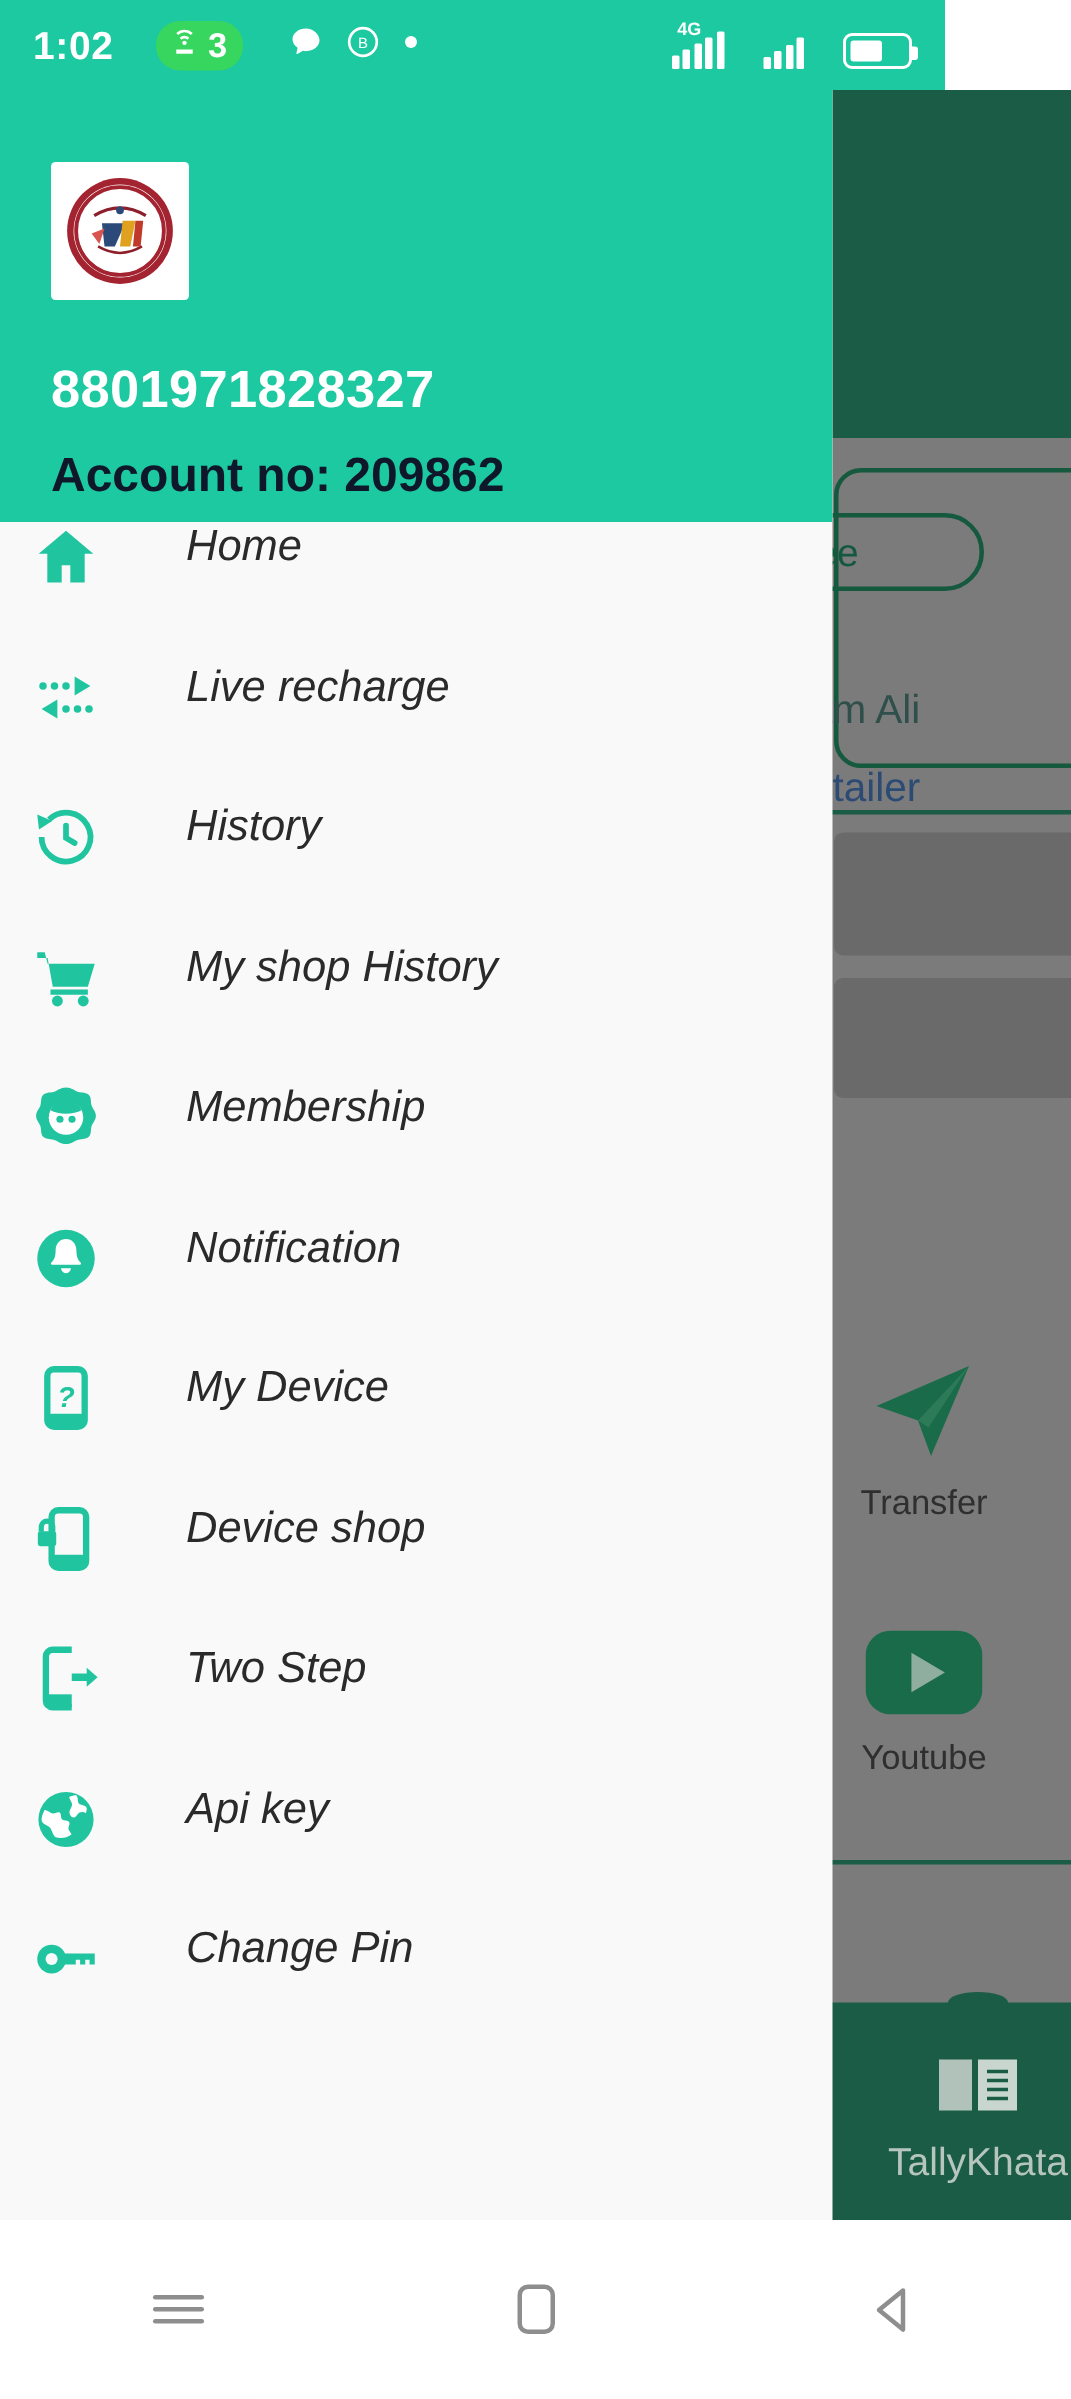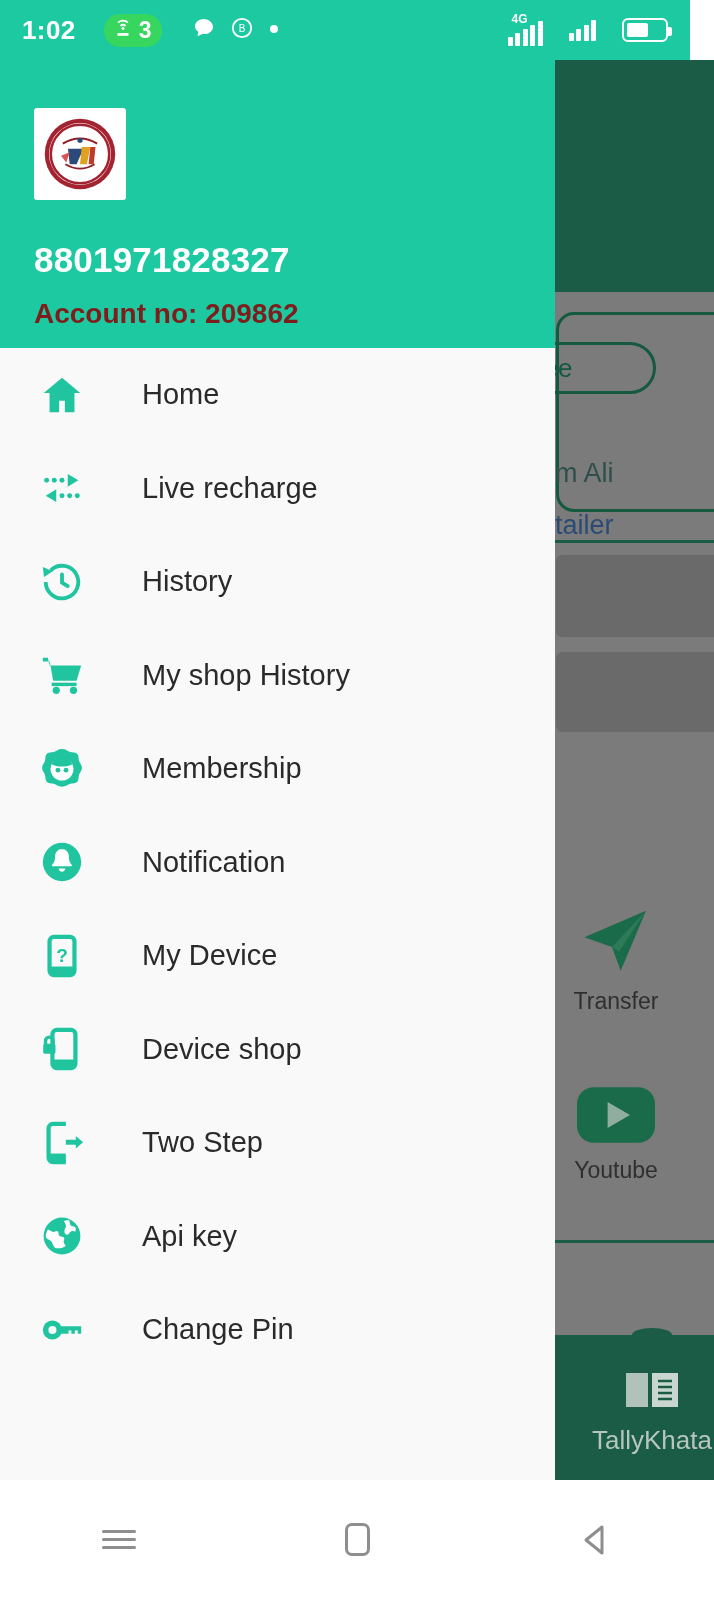--- a/index.html
+++ b/index.html
@@ -40,32 +40,32 @@
   }
   #bg-bottombar .notch{
     position:absolute; left:50%; top:-7px; transform:translateX(-50%);
     width:40px; height:14px; background:#1a5c45; border-radius:50%;
   }
   #bg-bottombar .tk{ text-align:center; padding-top:30px; color:#b9c9c2; }
   #bg-bottombar .tk .lbl{ display:block; font-size:26px; margin-top:8px; color:#b6c6bf; }
 
   
   #statusbar{
-    position:absolute; left:0; top:0; width:690px; height:60px;
+    position:absolute; left:0; top:0; width:630px; height:60px;
     background:#1dc9a0; display:flex; align-items:center;
     padding:0 22px; color:#fff;
   }
   #sb-time{ font-size:26px; font-weight:700; letter-spacing:.4px; }
   #sb-left{ display:flex; align-items:center; gap:14px; }
   #hotspot-pill{
     display:flex; align-items:center; gap:5px;
     background:#36d65f; border-radius:16px; padding:3px 11px 3px 8px; margin-left:14px;
   }
   #hotspot-pill .cnt{ font-size:23px; font-weight:700; color:#fff; }
-  #sb-right{ margin-left:auto; display:flex; align-items:center; gap:26px; }
+  #sb-right{ margin-left:auto; display:flex; align-items:flex-end; gap:26px; }
   .net4g{ position:relative; display:flex; align-items:flex-end; }
   .net4g .tag{ position:absolute; left:4px; top:-3px; font-size:12px; font-weight:700; }
   .bars{ display:flex; align-items:flex-end; gap:2.5px; }
   .bars i{ display:block; width:5px; background:#fff; border-radius:1px; }
   .battery{
     width:46px; height:24px; border:2.5px solid #fff; border-radius:6px;
     position:relative; display:flex; align-items:center; padding:3px;
   }
   .battery::after{ content:""; position:absolute; right:-6px; top:7px; width:4px; height:9px; background:#fff; border-radius:0 2px 2px 0; }
   .battery .fill{ height:100%; background:#fff; border-radius:2px; width:58%; }
@@ -79,25 +79,25 @@
     position:absolute; left:0; top:0; width:555px; height:288px;
     background:#1dc9a0; padding:48px 0 0 34px;
   }
   #avatar{
     width:92px; height:92px; background:#ffffff; border-radius:3px;
     display:flex; align-items:center; justify-content:center; overflow:hidden;
   }
   #phone-number{
     margin-top:40px; font-size:35px; font-weight:700; color:#fff; letter-spacing:.2px;
   }
-  #account-no{ margin-top:18px; font-size:28px; font-weight:700; color:#7f1d1d; }
+  #account-no{ margin-top:18px; font-size:32px; font-weight:700; color:#0f172a; }
 
   #menu-list{ position:absolute; left:0; top:288px; width:555px; }
   .menu-item{
-    height:93.5px; display:flex; align-items:center; padding-left:30px;
+    height:93.5px; display:flex; align-items:flex-start; padding-left:12px;font-style:italic;
   }
   .menu-icon{ width:64px; display:flex; align-items:center; justify-content:center; }
   .menu-label{ margin-left:48px; font-size:29px; color:#2a2a2a; }
 
   
   #navbar{
     position:absolute; left:0; top:1480px; width:714px; height:119px;
     background:#fff; display:flex; align-items:center; justify-content:space-around;
   }
   .nav-btn{ width:120px; display:flex; align-items:center; justify-content:center; }

